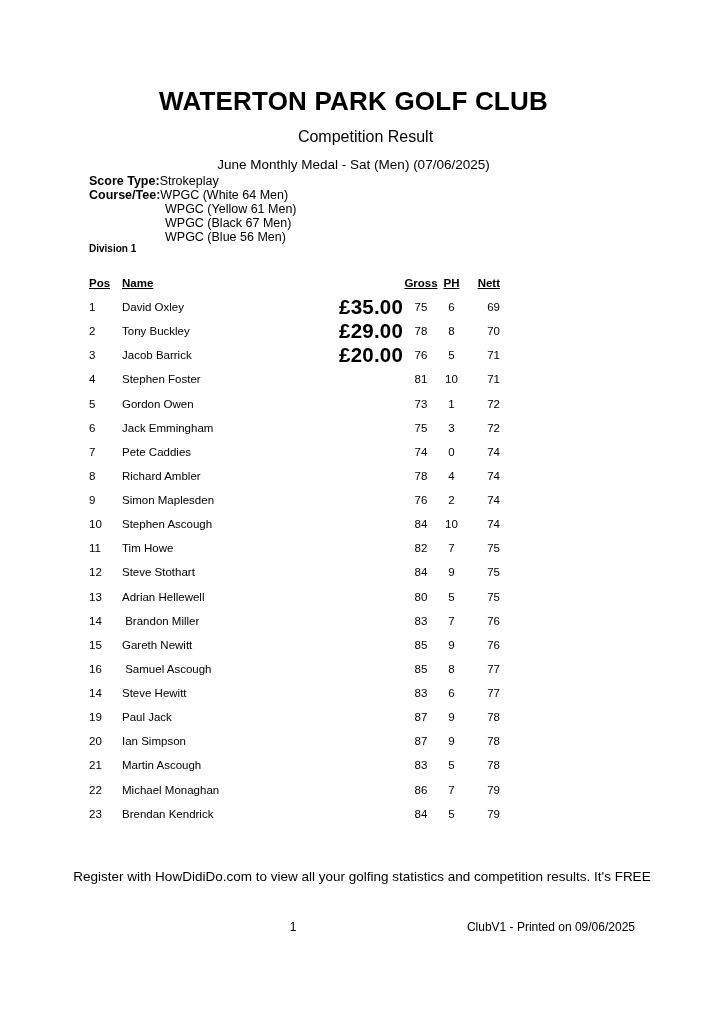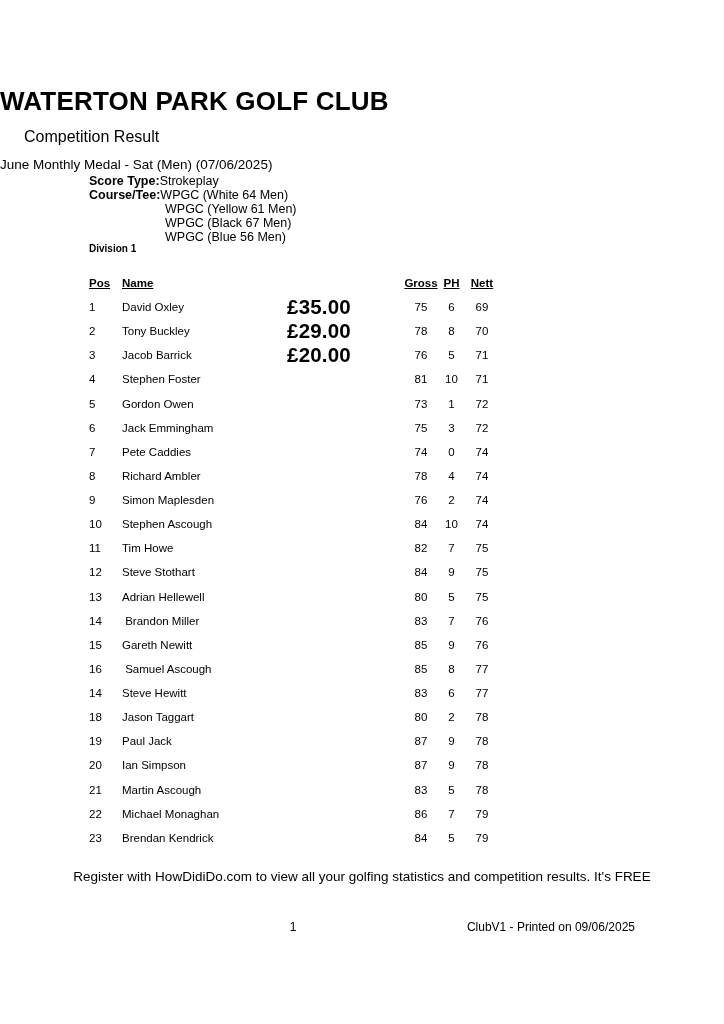--- a/index.html
+++ b/index.html
@@ -9,20 +9,21 @@
     position: relative;
     width: 724px;
     height: 1024px;
     background: #ffffff;
     overflow: hidden;
   }
   
   .doc-header {
     position: absolute;
     top: 86px; left: 0; right: 17px;
+    text-align: center;
   }
   .club-name {
     font-size: 26px;
     font-weight: bold;
     letter-spacing: 0.2px;
   }
   .subtitle {
     margin-top: 11px;
     font-size: 16px;
     margin-left: 24px;
@@ -59,24 +60,24 @@
   }
   .results th {
     font-weight: bold;
     text-decoration: underline;
     height: 24px;
     vertical-align: middle;
   }
   .results td { height: 24.14px; vertical-align: middle; }
   .col-pos   { width: 33px;  text-align: left; }
   .col-name  { width: 113px; text-align: left; white-space: pre; }
-  .col-prize { width: 168px; text-align: center; }
+  .col-prize { width: 168px; text-align: right; }
   .col-gross { width: 36px;  text-align: center; }
   .col-ph    { width: 25px;  text-align: center; }
-  .col-nett  { width: 36px;  text-align: center; }
+  .col-nett  { width: 36px;  text-align: right; }
   td.col-prize {
     font-size: 20.5px;
     font-weight: bold;
     line-height: 24px;
     letter-spacing: 0.2px;
   }
   
   .register-note {
     position: absolute;
     left: 0; right: 0; top: 869px;
@@ -279,28 +280,20 @@
 
     <tr>
       <td class="col-pos">14</td>
       <td class="col-name">Steve Hewitt</td>
       <td class="col-prize"></td>
       <td class="col-gross">83</td>
       <td class="col-ph">6</td>
       <td class="col-nett">77</td>
     </tr>
 
-    <tr>
-      <td class="col-pos">18</td>
-      <td class="col-name">Jason Taggart</td>
-      <td class="col-prize"></td>
-      <td class="col-gross">80</td>
-      <td class="col-ph">2</td>
-      <td class="col-nett">78</td>
-    </tr>
 
     <tr>
       <td class="col-pos">19</td>
       <td class="col-name">Paul Jack</td>
       <td class="col-prize"></td>
       <td class="col-gross">87</td>
       <td class="col-ph">9</td>
       <td class="col-nett">78</td>
     </tr>
 

